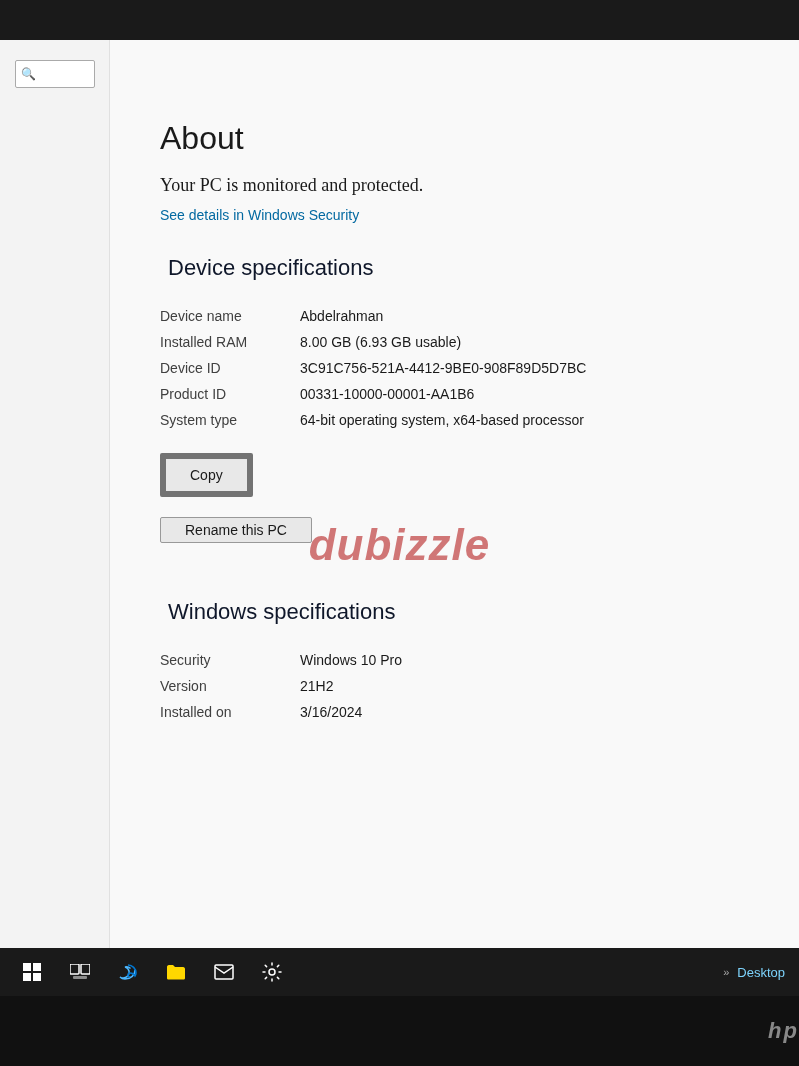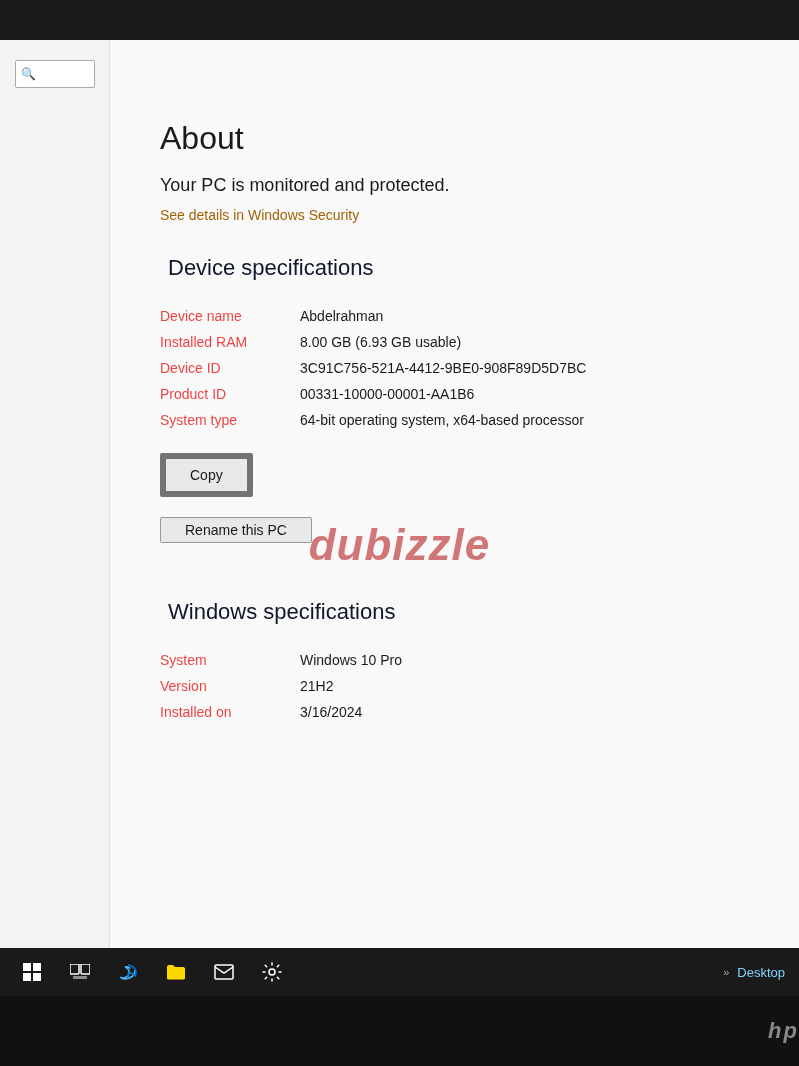--- a/index.html
+++ b/index.html
@@ -72,24 +72,25 @@
       color: #1a1a1a;
       margin-bottom: 18px;
       margin-top: 40px;
     }
 
     .protected-text {
       font-size: 18px;
       font-weight: 400;
       color: #1a1a1a;
       margin-bottom: 10px;
+      font-family: Liberation Serif, serif;
     }
 
     .security-link {
-      color: #a16207;
+      color: #0369a1;
       font-size: 14px;
       text-decoration: none;
       cursor: pointer;
       display: inline-block;
       margin-bottom: 32px;
     }
 
     .section-title {
       font-size: 22px;
       font-weight: 400;
@@ -106,21 +107,21 @@
 
     .spec-table tr td {
       padding: 5px 0;
       vertical-align: top;
       font-size: 14px;
       color: #1a1a1a;
     }
 
     .spec-table tr td:first-child {
       width: 140px;
-      color: #ef4444;
+      color: #404040;
       font-weight: 400;
     }
 
     .spec-table tr td:last-child {
       color: #1a1a1a;
     }
 
     .copy-button {
       display: inline-block;
       padding: 8px 24px;
@@ -294,21 +295,21 @@
     </div>
     <div style="margin-bottom:24px;">
       <button class="rename-button">Rename this PC</button>
     </div>
 
     <h2 class="section-title">Windows specifications</h2>
 
     <table class="spec-table">
       <tbody id="windows-specs-body">
           <tr>
-            <td>System</td>
+            <td>Security</td>
             <td>Windows 10 Pro</td>
           </tr>
           <tr>
             <td>Version</td>
             <td>21H2</td>
           </tr>
           <tr>
             <td>Installed on</td>
             <td>3/16/2024</td>
           </tr>

